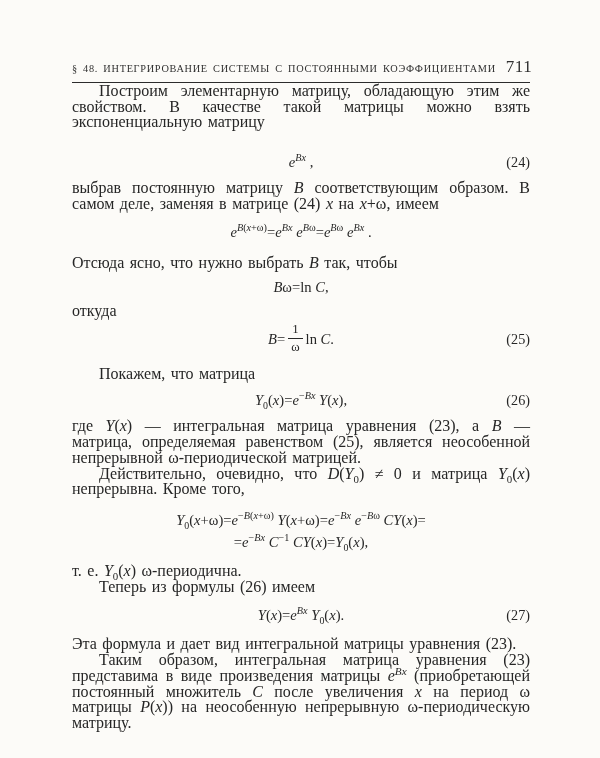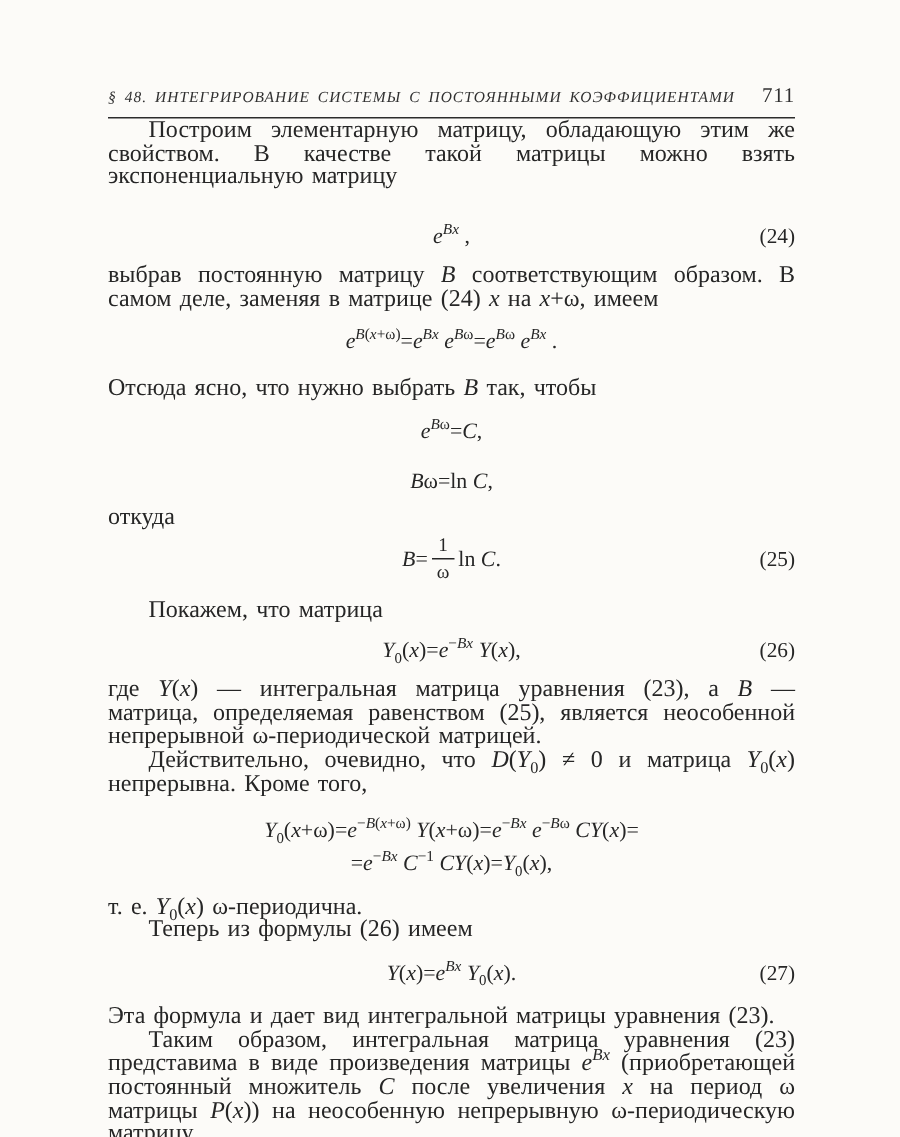--- a/index.html
+++ b/index.html
@@ -20,29 +20,29 @@
   
   .running-header{
     display:flex;
     align-items:baseline;
     padding:0 0 5px 0;
     border-bottom:1.5px solid #2c2c2c;
     color:#303030;
   }
   .header-title{
     flex:1;
+    text-align:center;
     font-size:10.3px;
     letter-spacing:0.7px;
     word-spacing:2px;
     white-space:nowrap;
-    font-style:italic;
   }
   .header-page{
     margin-left:10px;
-    font-size:14px;
+    font-size:17px;
     letter-spacing:0.5px;
     text-align:center;
   }
   
   p.para{
     margin:0;
     font-size:16px;
     line-height:15.7px;
     text-align:justify;
     word-spacing:1.5px;
@@ -105,23 +105,20 @@
     </div>
 
     <p class="para">выбрав постоянную матрицу <i>B</i> соответствующим образом. В самом деле, заменяя в матрице (24) <i>x</i> на <i>x</i>+ω, имеем</p>
 
     <div class="eq-row eqA">
       <span class="eq-formula"><i>e</i><sup><i>B</i>(<i>x</i>+ω)</sup>=<i>e</i><sup><i>Bx</i></sup> <i>e</i><sup><i>B</i>ω</sup>=<i>e</i><sup><i>B</i>ω</sup> <i>e</i><sup><i>Bx</i></sup> .</span>
     </div>
 
     <p class="para">Отсюда ясно, что нужно выбрать <i>B</i> так, чтобы</p>
 
-    <div class="eq-row eqB">
-      <span class="eq-formula"><i>e</i><sup><i>B</i>ω</sup>=<i>C</i>,</span>
-    </div>
 
 
     <div class="eq-row eqC">
       <span class="eq-formula"><i>B</i>ω=ln <i>C</i>,</span>
     </div>
 
     <p class="para">откуда</p>
 
     <div class="eq-row eq25">
       <span class="eq-formula"><span><i>B</i>=</span><span class="frac"><span class="fnum">1</span><span class="fden">ω</span></span><span>ln <i>C</i>.</span></span>

